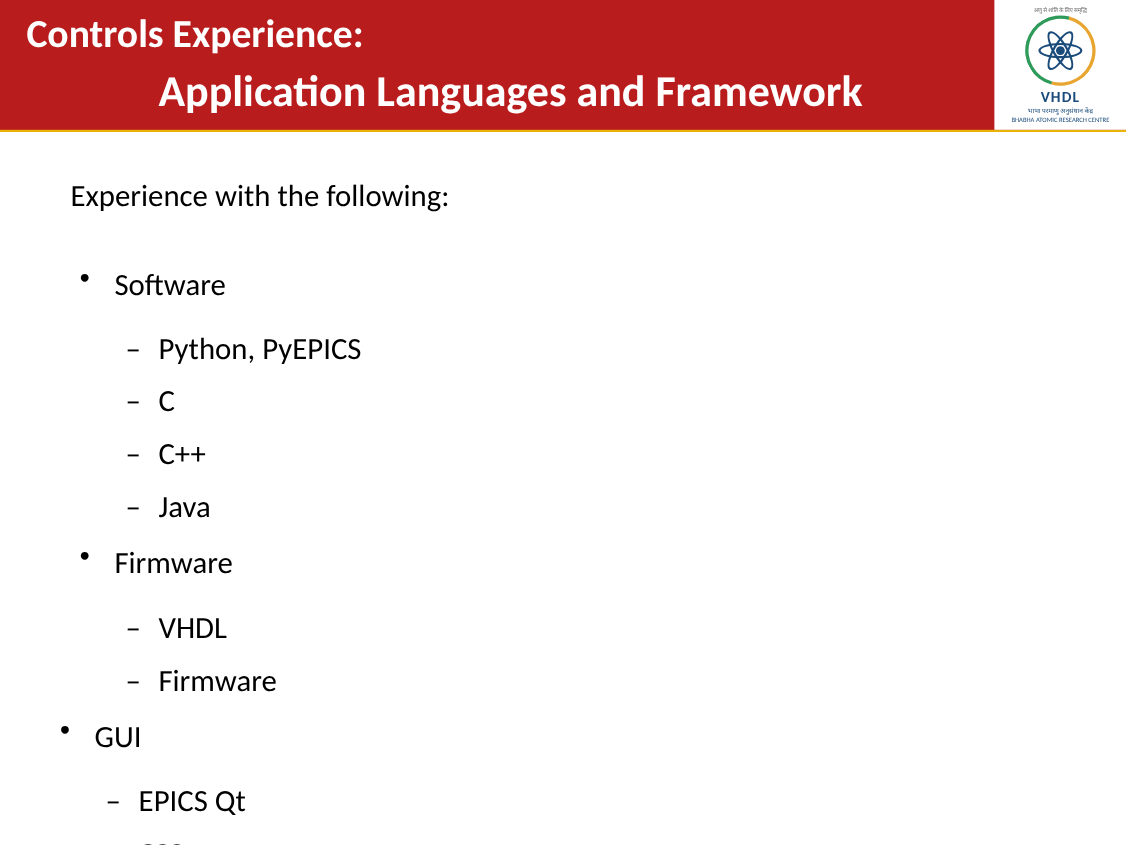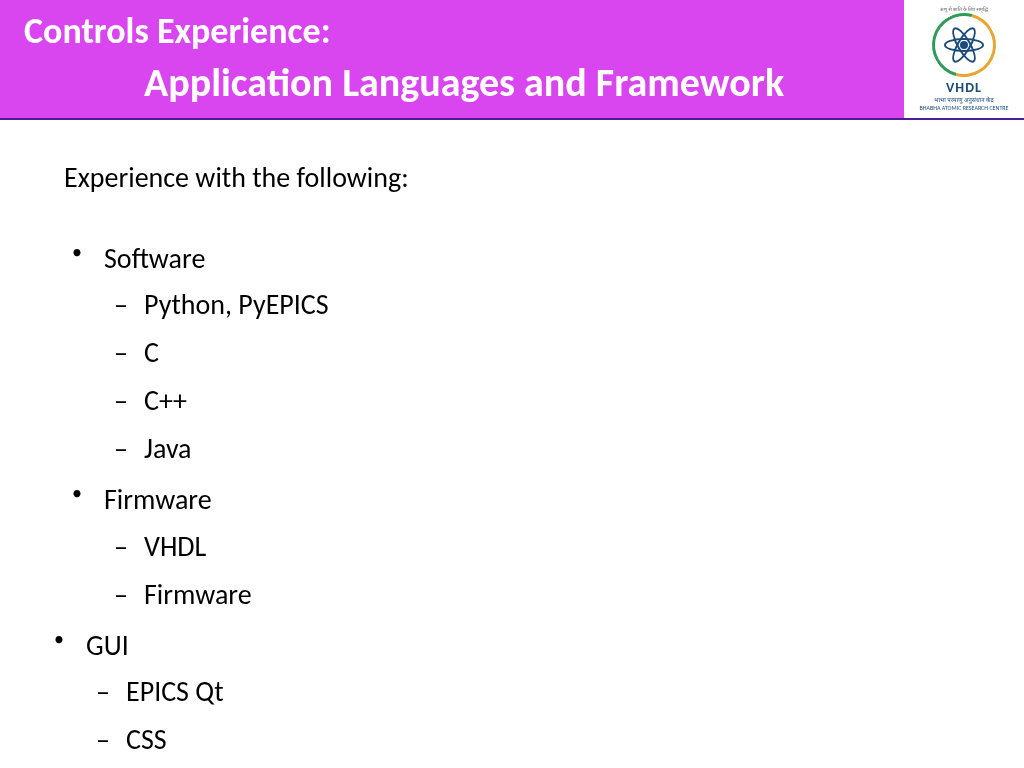--- a/index.html
+++ b/index.html
@@ -10,22 +10,22 @@
     body {
       width: 1024px;
       height: 768px;
       font-family: Calibri, Arial, sans-serif;
       background: #ffffff;
       overflow: hidden;
     }
     .header {
       width: 100%;
       height: 120px;
-      background: #d946ef;
-      border-bottom: 2px solid #4c1d95;
+      background: #b91c1c;
+      border-bottom: 2px solid #eab308;
       display: flex;
       position: relative;
     }
     .header-text {
       padding: 10px 0 0 24px;
       color: #ffffff;
       font-weight: bold;
       flex: 1;
     }
     .title-line1 {
@@ -144,21 +144,21 @@
       position: absolute;
       left: -28px;
       font-size: 20px;
     }
     ul.level1 > li.indent-less {
       margin-left: -18px;
     }
     ul.level2 {
       list-style: none;
       padding-left: 36px;
-      margin-top: 4px;
+      margin-top: 16px;
     }
     ul.level2 > li {
       position: relative;
       padding-left: 4px;
       margin-bottom: 6px;
       line-height: 1.5;
     }
     ul.level2 > li::before {
       content: "–";
       position: absolute;

